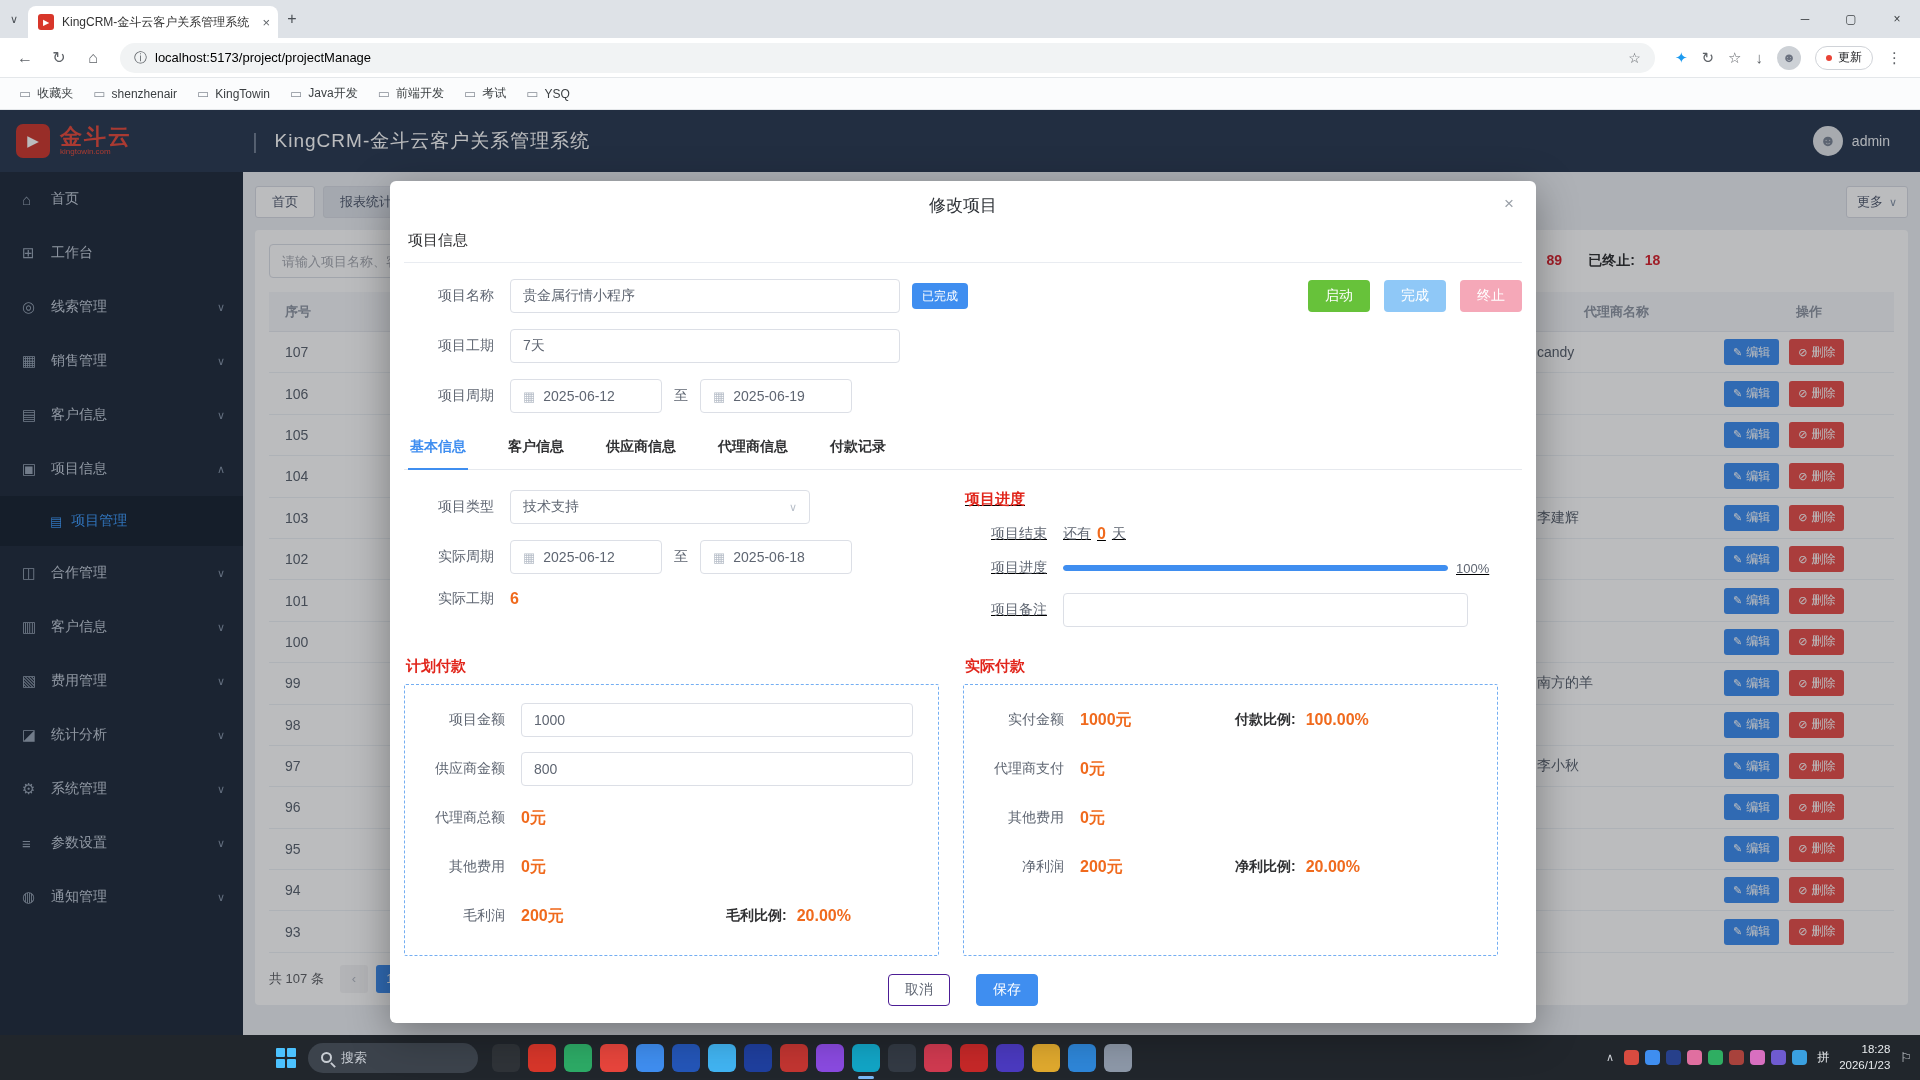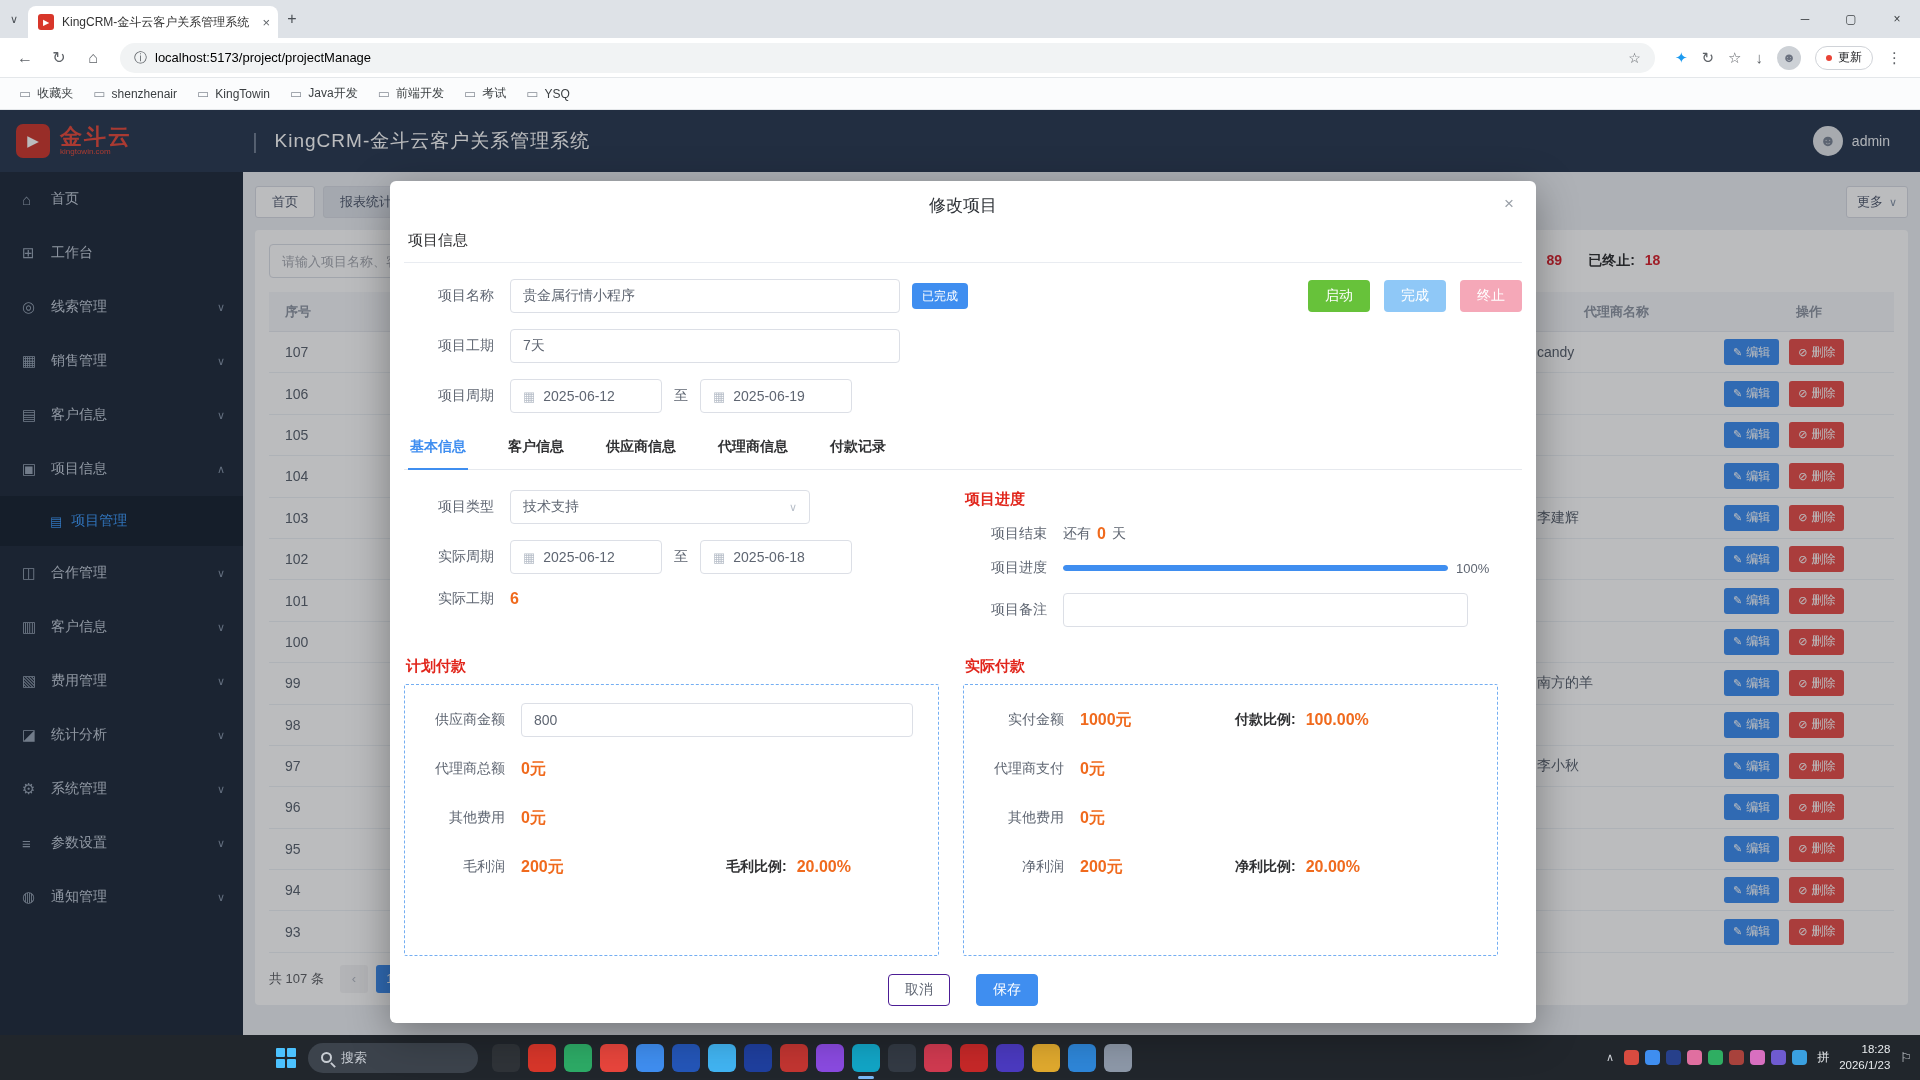--- a/index.html
+++ b/index.html
@@ -117,21 +117,21 @@
   .row-actions { margin-left:auto; display:flex; gap:14px; }
   .abtn { height:32px; border:none; border-radius:4px; color:#fff; font-size:14px; padding:0 17px; cursor:pointer; }
   .abtn.start { background:#67c23a; }
   .abtn.finish { background:#8fc8f7; }
   .abtn.stop { background:#f5a8b8; }
   .m-tabs { display:flex; gap:38px; border-bottom:1px solid #e6e9ee; margin-top:14px; padding:0 4px; }
   .m-tab { padding:9px 2px 12px; font-size:14px; color:#303133;font-weight:bold; }
   .m-tab.active { color:#3f8ef0; border-bottom:2px solid #3f8ef0; margin-bottom:-1px; }
   .m-cols { display:flex; margin-top:20px; }
   .col-left { width:545px; flex-shrink:0; }
-  .col-right { flex:1; padding-left:14px; }
+  .col-right { flex:1; padding-left:14px;text-decoration:underline; }
   .select { width:300px; justify-content:space-between; }
   .sel-chev { color:#b8bfc9; font-size:11px; }
   .orange { color:#f06a1d; font-weight:bold; font-size:16px; }
   .red-title { color:#e1251b; font-size:15px; font-weight:bold; }
   .col-right .red-title { margin-bottom:16px; padding-left:2px; }
   .end-text { font-size:14px; color:#5f6672; display:flex; align-items:center; gap:6px; }
   .pg-track { width:385px; height:6px; background:#e9edf2; border-radius:3px; overflow:hidden; }
   .pg-fill { display:block; height:100%; width:100%; background:#3f8ef0; border-radius:3px; }
   .pg-pct { margin-left:8px; font-size:13px; color:#5f6672; }
   .remark-inp { width:405px; }
@@ -710,20 +710,24 @@
         </div>
 
         <div class="pay-titles">
           <div class="pt-left red-title">计划付款</div>
           <div class="pt-right red-title">实际付款</div>
         </div>
 
         <div class="pay-cols">
           <div class="paybox">
             <div class="frow">
+              <span class="blabel">项目金额</span>
+              <input class="inp w392" type="text" value="1000" style="">
+            </div>
+            <div class="frow">
               <span class="blabel">供应商金额</span>
               <input class="inp w392" type="text" value="800" style="">
             </div>
             <div class="frow">
               <span class="blabel">代理商总额</span>
               <span class="orange">0元</span>
             </div>
             <div class="frow">
               <span class="blabel">其他费用</span>
               <span class="orange">0元</span>

